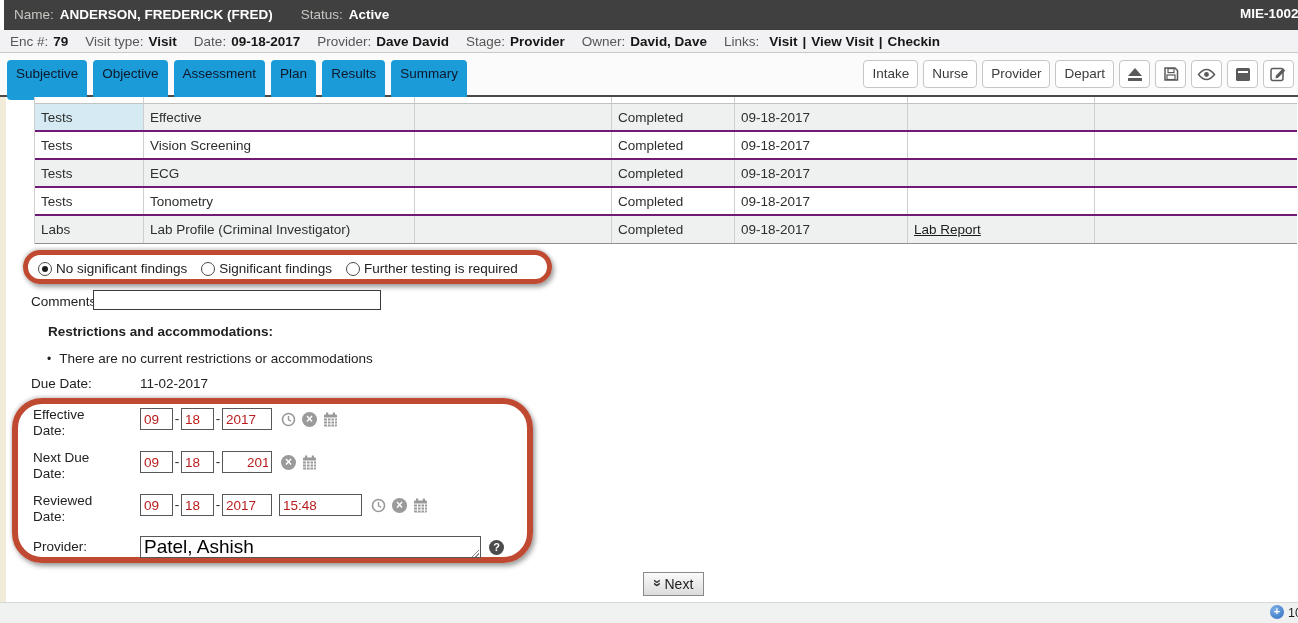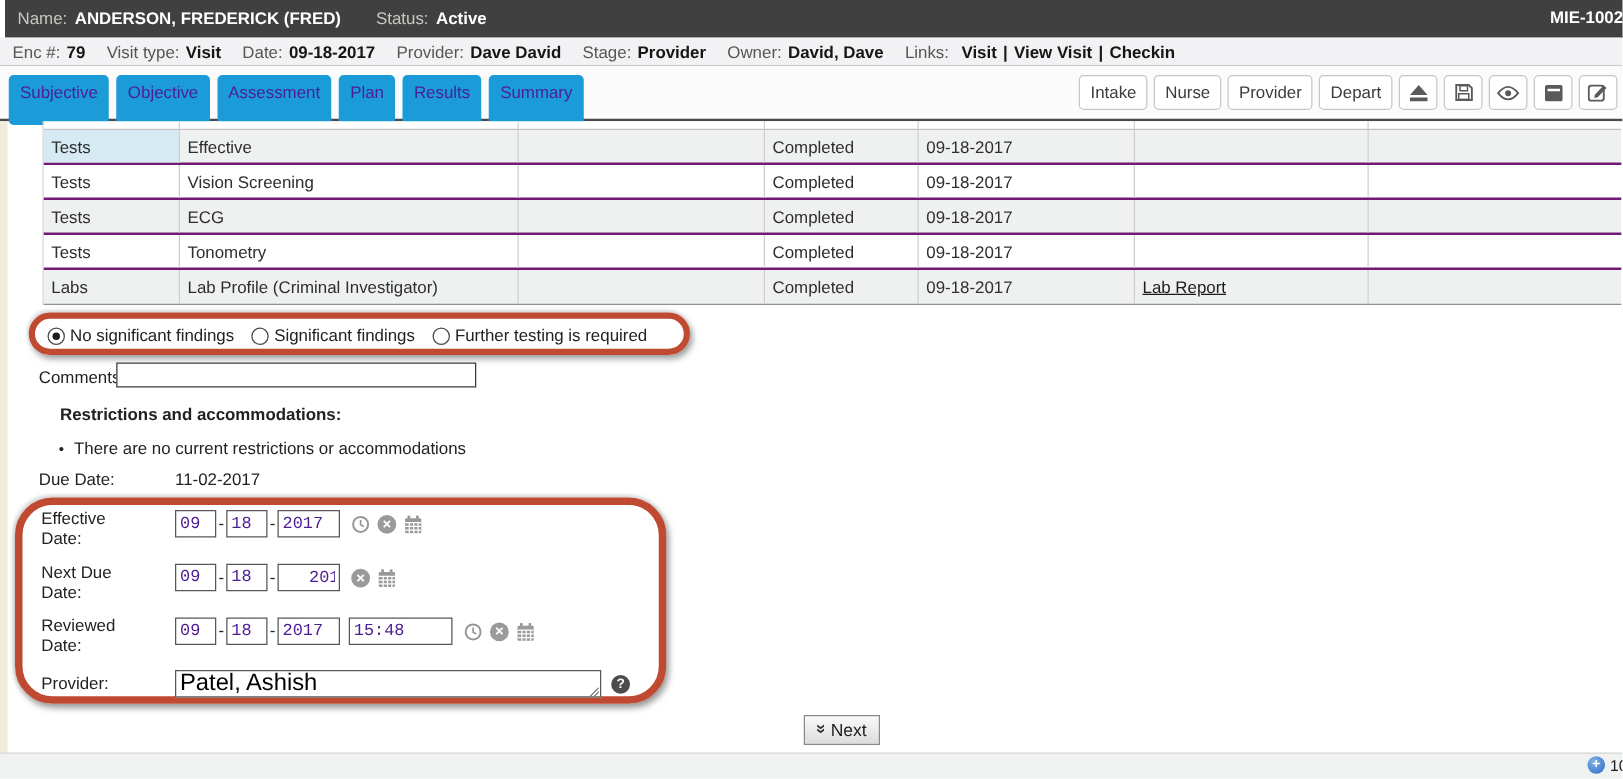--- a/index.html
+++ b/index.html
@@ -34,21 +34,21 @@
   .enclinks .lnk { color:#161616; font-weight:bold; cursor:pointer; }
   .enclinks .sep { color:#161616; font-weight:bold; }
 
   
   .toolbar {
     left:0; top:53px; width:1298px; height:44px; background:#fbfbfb;
     border-bottom:2px solid #4a4a4a; position:absolute;
   }
   .tabs { position:absolute; left:7px; top:7px; display:flex; gap:6px; }
   .tab {
-    background:#1b9bd7; color:#4c1d95; border-radius:4px; height:40px; line-height:28px;
+    background:#1b9bd7; color:#0f172a; border-radius:4px; height:40px; line-height:28px;
     padding:0 9px; font-size:13.5px; cursor:pointer; white-space:nowrap;
   }
   .right-tools { position:absolute; right:4px; top:7px; display:flex; gap:5px; align-items:center; }
   .wbtn {
     background:#fff; border:1px solid #c6c6c6; border-radius:4px; height:28px; line-height:26px;
     padding:0 8px; font-size:13.5px; color:#3b3b3b; cursor:pointer; white-space:nowrap;
   }
   .ibtn {
     width:31px; height:28px; background:#fff; border:1px solid #c6c6c6; border-radius:4px;
     display:flex; align-items:center; justify-content:center; cursor:pointer;
@@ -105,21 +105,21 @@
   .restrict-head { position:absolute; left:48px; top:324px; font-weight:bold; }
   .bullet-line { position:absolute; left:47px; top:351px; }
   .bullet-line .dot { margin-right:8px; font-size:12px; }
   .duedate-label { position:absolute; left:31px; top:376px; }
   .duedate-value { position:absolute; left:140px; top:376px; }
 
   
   .flabel { position:absolute; left:33px; line-height:16px; }
   .dbox {
     position:absolute; height:22px; border:1px solid #575757; background:#fff;
-    font-family:Liberation Mono, monospace; font-size:13.5px; padding:0 3px; color:#4c1d95;
+    font-family:Liberation Sans, sans-serif; font-size:13.5px; padding:0 3px; color:#b91c1c;
   }
   .dash { position:absolute; width:6px; text-align:center; color:#222; }
   .mini-icon { position:absolute; width:15px; height:15px; display:inline-block; cursor:pointer; }
   .xcirc { border-radius:50%; background:#9a9a9a; }
   .xcirc::after {
     content:"\00d7"; color:#fff; font-weight:bold; font-size:12px;
     position:absolute; left:0; top:0; width:15px; height:15px; line-height:14px; text-align:center;
   }
   .qicon {
     position:absolute; width:15px; height:15px; border-radius:50%; background:#4c4c4c; cursor:pointer;

